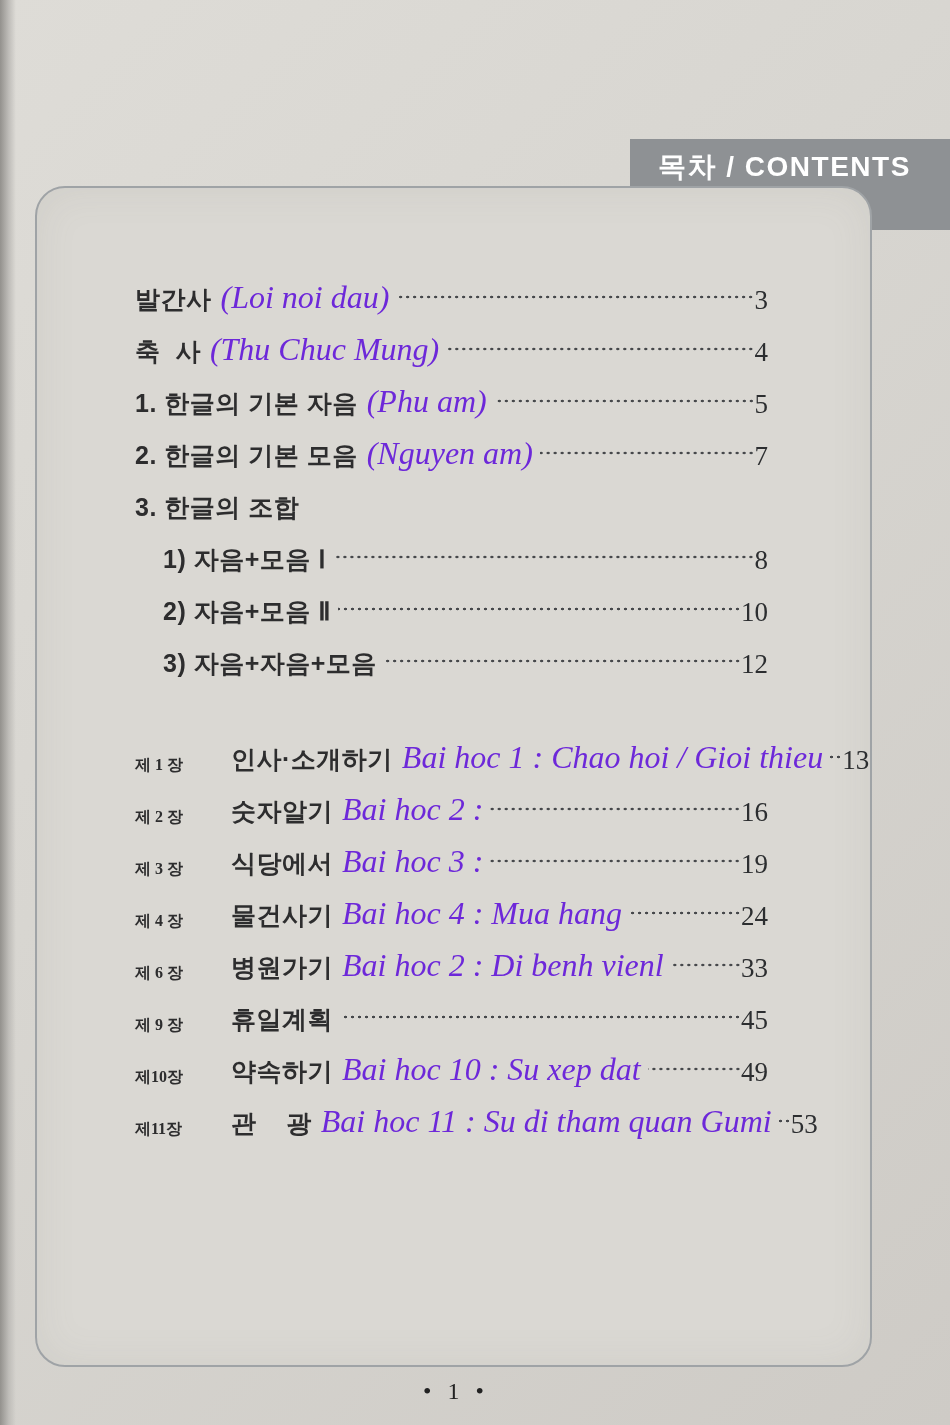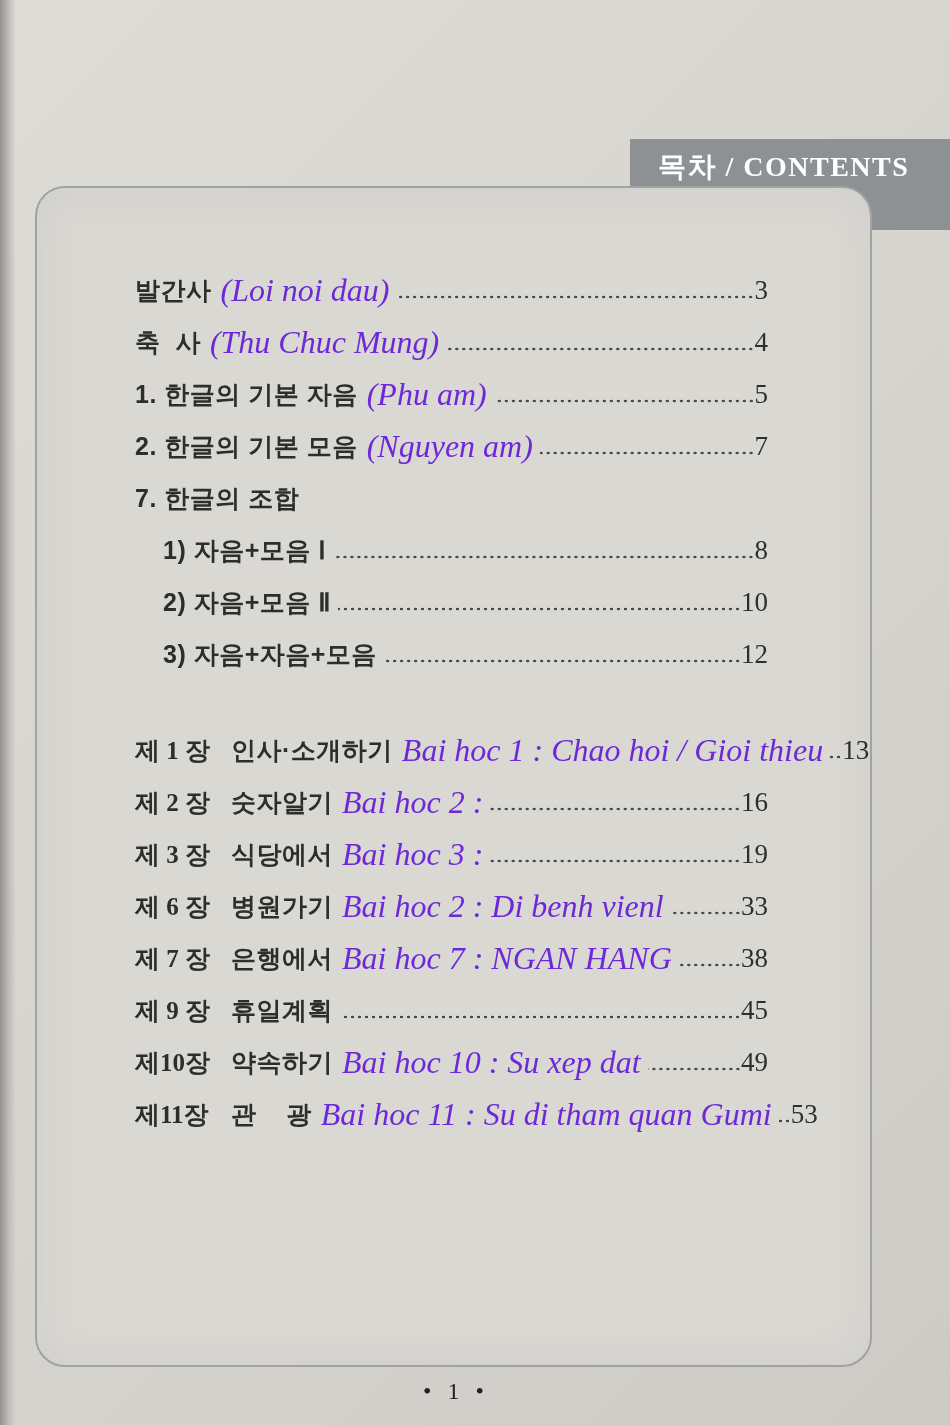--- a/index.html
+++ b/index.html
@@ -9,37 +9,37 @@
     font-family:"Liberation Sans",sans-serif;
   }
   .spine{
     position:absolute;left:0;top:0;width:16px;height:100%;
     background:linear-gradient(to right,#93918d 0%,#bfbdb9 55%,rgba(191,189,185,0) 100%);
   }
   .banner{
     position:absolute;left:630px;top:139px;width:320px;height:91px;
     background:#8e9194;color:#ffffff;box-sizing:border-box;
     padding:9px 0 0 28px;font-weight:bold;font-size:28px;letter-spacing:1.5px;
-    font-family:Liberation Serif, serif;
+    font-family:Liberation Sans, sans-serif;
   }
   .toc-box{
     position:absolute;left:35px;top:186px;width:837px;height:1181px;
     box-sizing:border-box;border:2.5px solid #9fa3a6;border-radius:30px;
     background:#dad8d3;padding:76px 102px 0 98px;
     box-shadow:inset 0 0 40px rgba(120,118,112,0.10);
   }
-  .row{display:flex;align-items:center;height:52px;white-space:pre;}
+  .row{display:flex;align-items:flex-end;height:52px;white-space:pre;}
   .row.indent{margin-left:28px;}
   .chapters{margin-top:44px;}
   .k{
     font-weight:700;font-size:25px;color:#2d2d2e;letter-spacing:0.5px;
     font-family:"Liberation Sans",sans-serif;
   }
   .chap{
-    flex:0 0 96px;font-weight:600;font-size:25px;color:#2d2d2e;
+    flex:0 0 96px;font-weight:600;font-size:16px;color:#2d2d2e;
     font-family:"Liberation Serif",serif;
   }
   .sub{
     font-style:italic;font-size:32px;color:#6d28d9;margin-left:9px;
     font-family:"Liberation Serif",serif;
   }
   .leader{
     flex:1;align-self:center;height:4px;margin:14px 0 0 7px;min-width:12px;
     background-image:radial-gradient(circle,#46484b 1.35px,rgba(0,0,0,0) 1.55px);
     background-size:7px 4px;background-repeat:repeat-x;background-position:right center;
@@ -61,30 +61,30 @@
 <div class="banner">
   <span>목차 / CONTENTS</span>
 </div>
 
 <div class="toc-box">
   <div id="front-list">
       <div class="row"><span class="k">발간사</span><span class="sub">(Loi noi dau)</span><span class="leader"></span><span class="pnum">3</span></div>
       <div class="row"><span class="k">축  사</span><span class="sub">(Thu Chuc Mung)</span><span class="leader"></span><span class="pnum">4</span></div>
       <div class="row"><span class="k">1. 한글의 기본 자음</span><span class="sub">(Phu am)</span><span class="leader"></span><span class="pnum">5</span></div>
       <div class="row"><span class="k">2. 한글의 기본 모음</span><span class="sub">(Nguyen am)</span><span class="leader"></span><span class="pnum">7</span></div>
-      <div class="row"><span class="k">7. 한글의 조합</span></div>
+      <div class="row"><span class="k">3. 한글의 조합</span></div>
       <div class="row indent"><span class="k">1) 자음+모음 Ⅰ</span><span class="leader"></span><span class="pnum">8</span></div>
       <div class="row indent"><span class="k">2) 자음+모음 Ⅱ</span><span class="leader"></span><span class="pnum">10</span></div>
       <div class="row indent"><span class="k">3) 자음+자음+모음</span><span class="leader"></span><span class="pnum">12</span></div>
     </div>
   <div id="chapter-list" class="chapters">
       <div class="row"><span class="chap">제 1 장</span><span class="k">인사·소개하기</span><span class="sub">Bai hoc 1 : Chao hoi / Gioi thieu</span><span class="leader"></span><span class="pnum">13</span></div>
       <div class="row"><span class="chap">제 2 장</span><span class="k">숫자알기</span><span class="sub">Bai hoc 2 :</span><span class="leader"></span><span class="pnum">16</span></div>
       <div class="row"><span class="chap">제 3 장</span><span class="k">식당에서</span><span class="sub">Bai hoc 3 :</span><span class="leader"></span><span class="pnum">19</span></div>
+      <div class="row"><span class="chap">제 4 장</span><span class="k">물건사기</span><span class="sub">Bai hoc 4 : Mua hang</span><span class="leader"></span><span class="pnum">24</span></div>
       <div class="row"><span class="chap">제 6 장</span><span class="k">병원가기</span><span class="sub">Bai hoc 2 : Di benh vienl</span><span class="leader"></span><span class="pnum">33</span></div>
-      <div class="row"><span class="chap">제 7 장</span><span class="k">은행에서</span><span class="sub">Bai hoc 7 : NGAN HANG</span><span class="leader"></span><span class="pnum">38</span></div>
       <div class="row"><span class="chap">제 9 장</span><span class="k">휴일계획</span><span class="leader"></span><span class="pnum">45</span></div>
       <div class="row"><span class="chap">제10장</span><span class="k">약속하기</span><span class="sub">Bai hoc 10 : Su xep dat</span><span class="leader"></span><span class="pnum">49</span></div>
       <div class="row"><span class="chap">제11장</span><span class="k">관    광</span><span class="sub">Bai hoc 11 : Su di tham quan Gumi</span><span class="leader"></span><span class="pnum">53</span></div>
     </div>
 </div>
 
 <div class="footer">• 1 •</div>
 
 </body></html>

